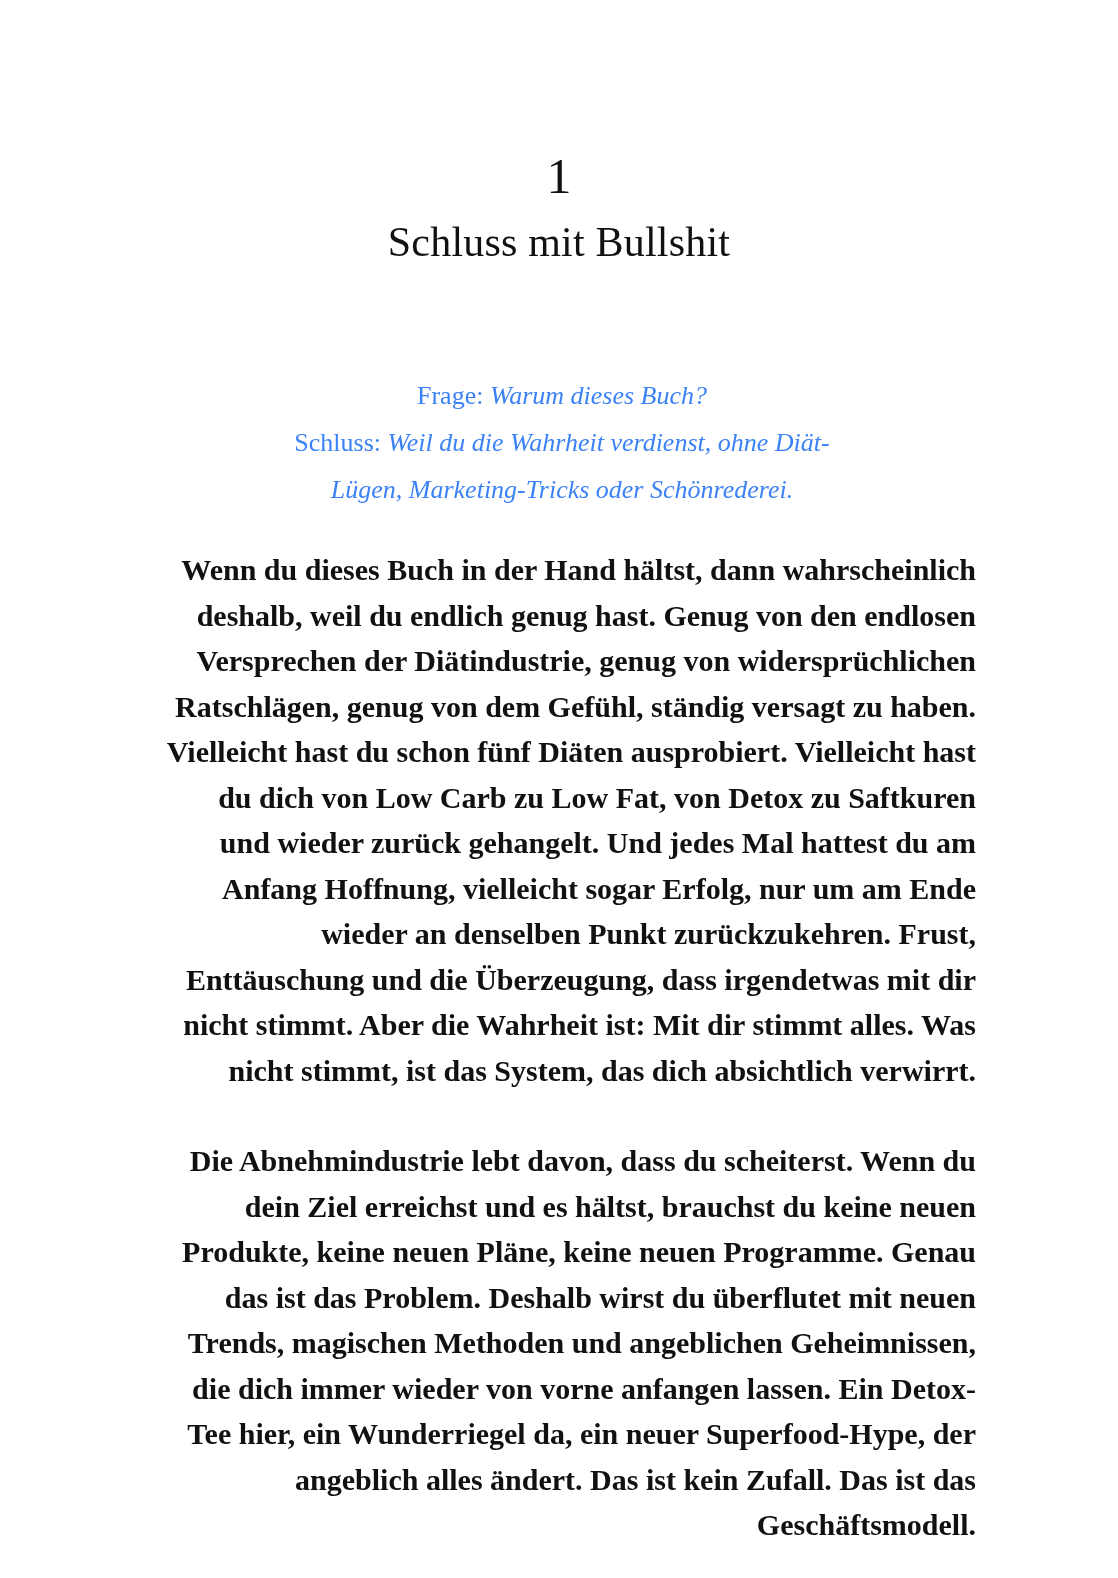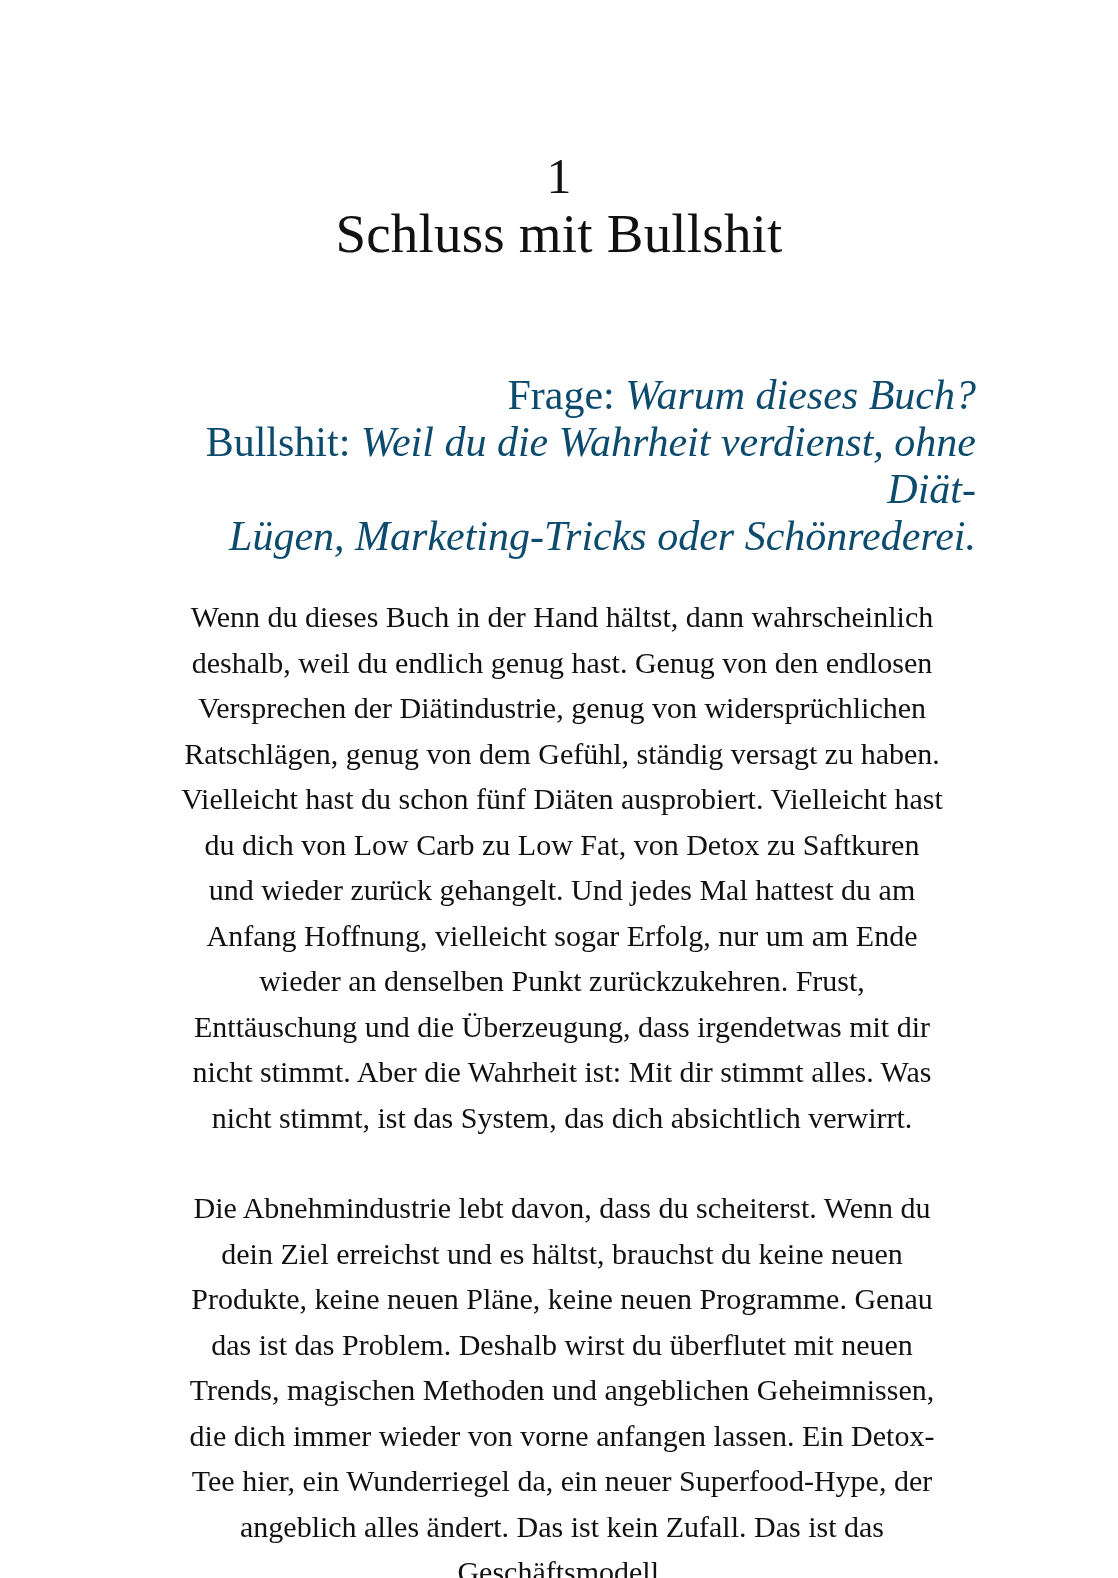--- a/index.html
+++ b/index.html
@@ -38,62 +38,64 @@
     font-family: "Liberation Serif", "DejaVu Serif", serif;
     font-size: 50px;
     line-height: 1.06;
     font-weight: 400;
     color: #111111;
     letter-spacing: 0;
   }
 
   .chapter-title {
     font-family: "Liberation Serif", "DejaVu Serif", serif;
-    font-size: 55px;
+    font-size: 42px;
     line-height: 1.12;
     font-weight: 400;
     color: #111111;
+    margin-top: 16px;
     letter-spacing: 0.2px;
   }
 
   
   .text-column {
     position: absolute;
     left: 148px;
     top: 372px;
     width: 828px;
   }
 
   .qa-block {
-    font-size: 42px;
+    font-size: 26px;
     line-height: 47px;
-    color: #0c4a6e;
+    color: #3b82f6;
     margin: 0 0 34px 0;
-    text-align: right;
+    text-align: center;
   }
 
   .qa-line {
     display: block;
   }
 
   .qa-label {
     font-style: normal;
   }
 
   .qa-answer {
     font-style: italic;
   }
 
   .body-paragraph {
     font-size: 30px;
     line-height: 45.5px;
     color: #111111;
     margin: 0 0 45px 0;
-    text-align: center;
+    text-align: right;
     hyphens: none;
+    font-weight: bold;
   }
 
   .body-paragraph:last-child {
     margin-bottom: 12px;
   }
 
   
   .body-paragraph br,
   .qa-block br {
     line-height: inherit;
@@ -110,21 +112,21 @@
   </div>
 
   <div class="text-column">
 
     <div class="qa-block">
       <span class="qa-line">
         <span class="qa-label">Frage:</span>
         <span class="qa-answer">Warum dieses Buch?</span>
       </span>
       <span class="qa-line">
-        <span class="qa-label">Bullshit:</span>
+        <span class="qa-label">Schluss:</span>
         <span class="qa-answer">Weil du die Wahrheit verdienst, ohne Diät-<br>Lügen, Marketing-Tricks oder Schönrederei.</span>
       </span>
     </div>
 
     <p class="body-paragraph">Wenn du dieses Buch in der Hand hältst, dann wahrscheinlich<br>deshalb, weil du endlich genug hast. Genug von den endlosen<br>Versprechen der Diätindustrie, genug von widersprüchlichen<br>Ratschlägen, genug von dem Gefühl, ständig versagt zu haben.<br>Vielleicht hast du schon fünf Diäten ausprobiert. Vielleicht hast<br>du dich von Low Carb zu Low Fat, von Detox zu Saftkuren<br>und wieder zurück gehangelt. Und jedes Mal hattest du am<br>Anfang Hoffnung, vielleicht sogar Erfolg, nur um am Ende<br>wieder an denselben Punkt zurückzukehren. Frust,<br>Enttäuschung und die Überzeugung, dass irgendetwas mit dir<br>nicht stimmt. Aber die Wahrheit ist: Mit dir stimmt alles. Was<br>nicht stimmt, ist das System, das dich absichtlich verwirrt.</p>
 
     <p class="body-paragraph">Die Abnehmindustrie lebt davon, dass du scheiterst. Wenn du<br>dein Ziel erreichst und es hältst, brauchst du keine neuen<br>Produkte, keine neuen Pläne, keine neuen Programme. Genau<br>das ist das Problem. Deshalb wirst du überflutet mit neuen<br>Trends, magischen Methoden und angeblichen Geheimnissen,<br>die dich immer wieder von vorne anfangen lassen. Ein Detox-<br>Tee hier, ein Wunderriegel da, ein neuer Superfood-Hype, der<br>angeblich alles ändert. Das ist kein Zufall. Das ist das<br>Geschäftsmodell.</p>
 
   </div>
 

